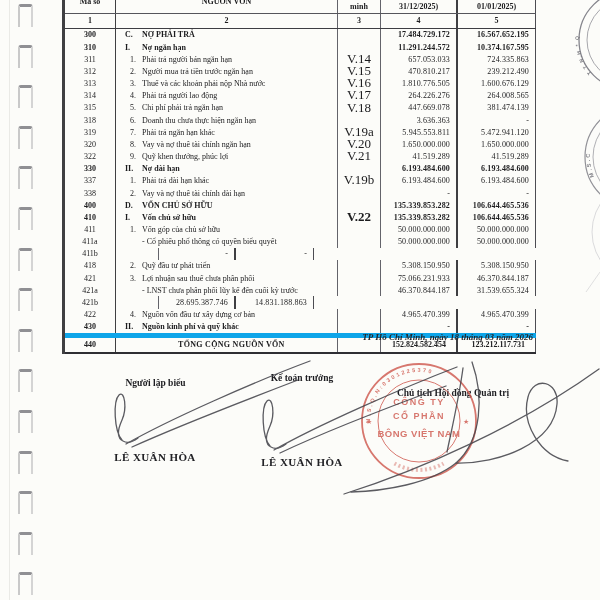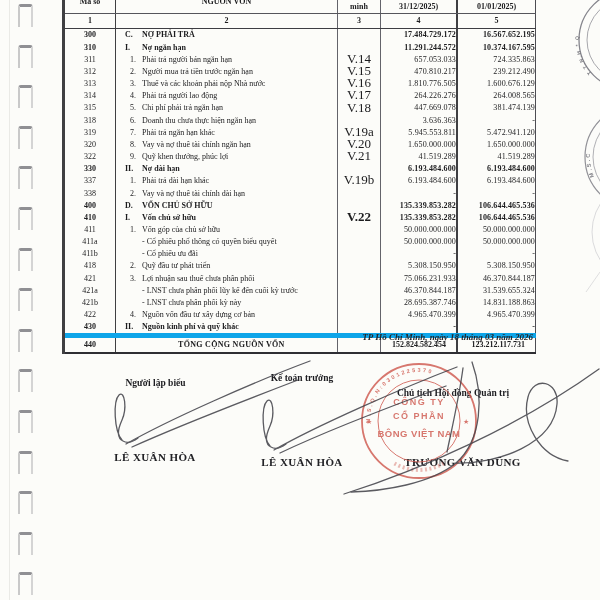--- a/index.html
+++ b/index.html
@@ -27,21 +27,21 @@
   .hdr{display:flex;height:30px;border-bottom:1px solid #55555b;font-weight:bold}
   .hdr .c{align-items:flex-end;justify-content:center;text-align:center}
   .pbA{padding-bottom:7px}
   .pbB{padding-bottom:2px}
   .idx{display:flex;height:14px;border-bottom:1.6px solid #3d3d42;font-weight:bold}
   .idx .c{align-items:center;justify-content:center}
   .trow{display:flex;height:12.16px}
   .trow .code{justify-content:center;align-items:center}
   .trow .label{align-items:center}
   .trow .note{justify-content:center;align-items:center;font-size:13px}
-  .trow .num{justify-content:flex-end;align-items:center;padding-right:0;letter-spacing:.15px}
+  .trow .num{justify-content:flex-end;align-items:center;padding-right:6px;letter-spacing:.15px}
   .main{font-weight:bold}
   .main .label{padding-left:9px}
   .main .prefix{display:inline-block;width:17px;flex:none}
   .item .label{padding-left:14px}
   .item .prefix{display:inline-block;width:12px;flex:none}
   .sub .label{padding-left:26px}
   .total{display:flex;height:14px;border-top:5px solid #0ea5e9;border-bottom:2.6px solid #2e2e33;font-weight:bold}
   .total .c{align-items:center}
   .total .code{justify-content:center}
   .total .label{padding-left:62px;letter-spacing:.3px}
@@ -257,23 +257,20 @@
           <div class="c w1 sepA code">411a</div>
           <div class="c w2 label">
             <span class="ltext">- Cổ phiếu phổ thông có quyền biểu quyết</span>
           </div>
           <div class="c w3 note"></div>
           <div class="c w4 sepB num">50.000.000.000</div>
           <div class="c w5 last num">50.000.000.000</div>
         </div>
         <div class="trow sub">
           <div class="c w1 sepA code">411b</div>
-          <div class="c w2 label">
-            <span class="ltext">- Cổ phiếu ưu đãi</span>
-          </div>
           <div class="c w3 note"></div>
           <div class="c w4 sepB num">-</div>
           <div class="c w5 last num">-</div>
         </div>
         <div class="trow item">
           <div class="c w1 sepA code">418</div>
           <div class="c w2 label">
             <span class="prefix">2.</span>
             <span class="ltext">Quỹ đầu tư phát triển</span>
           </div>
@@ -295,23 +292,20 @@
           <div class="c w1 sepA code">421a</div>
           <div class="c w2 label">
             <span class="ltext">- LNST chưa phân phối lũy kế đến cuối kỳ trước</span>
           </div>
           <div class="c w3 note"></div>
           <div class="c w4 sepB num">46.370.844.187</div>
           <div class="c w5 last num">31.539.655.324</div>
         </div>
         <div class="trow sub">
           <div class="c w1 sepA code">421b</div>
-          <div class="c w2 label">
-            <span class="ltext">- LNST chưa phân phối kỳ này</span>
-          </div>
           <div class="c w3 note"></div>
           <div class="c w4 sepB num">28.695.387.746</div>
           <div class="c w5 last num">14.831.188.863</div>
         </div>
         <div class="trow item">
           <div class="c w1 sepA code">422</div>
           <div class="c w2 label">
             <span class="prefix">4.</span>
             <span class="ltext">Nguồn vốn đầu tư xây dựng cơ bản</span>
           </div>
@@ -338,21 +332,20 @@
       <div class="c w5 last num">123.212.117.731</div>
     </div>
   </div>
 
   <div class="dateline">TP Hồ Chí Minh, ngày 18 tháng 03 năm 2026</div>
   <div id="t1" class="sig-title">Người lập biểu</div>
   <div id="t2" class="sig-title">Kế toán trưởng</div>
   <div id="t3" class="sig-title">Chủ tịch Hội đồng Quản trị</div>
   <div id="n1" class="sig-name">LÊ XUÂN HÒA</div>
   <div id="n2" class="sig-name">LÊ XUÂN HÒA</div>
-  <div id="n3" class="sig-name">TRƯƠNG VĂN DŨNG</div>
 
   <svg id="overlay" width="600" height="600" viewBox="0 0 600 600">
     <defs>
       <path id="arcTop" d="M 371.7,433.7 A 49,49 0 1 1 466.3,433.7" fill="none"></path>
       <path id="fragArc1" d="M 593.6,75.4 A 50,50 0 0 1 593.6,4.6" fill="none"></path>
       <path id="fragArc2" d="M 596.4,181 A 48,48 0 0 1 596.4,133" fill="none"></path>
     </defs>
 
     <g opacity="0.82">
       <circle cx="419" cy="421" r="57" fill="none" stroke="#cf5a50" stroke-width="1.8"></circle>

